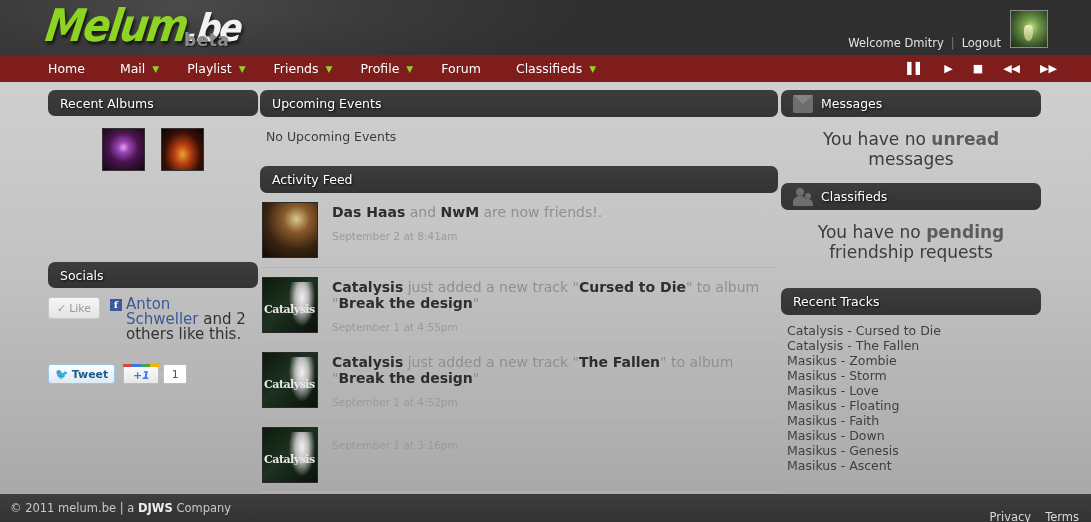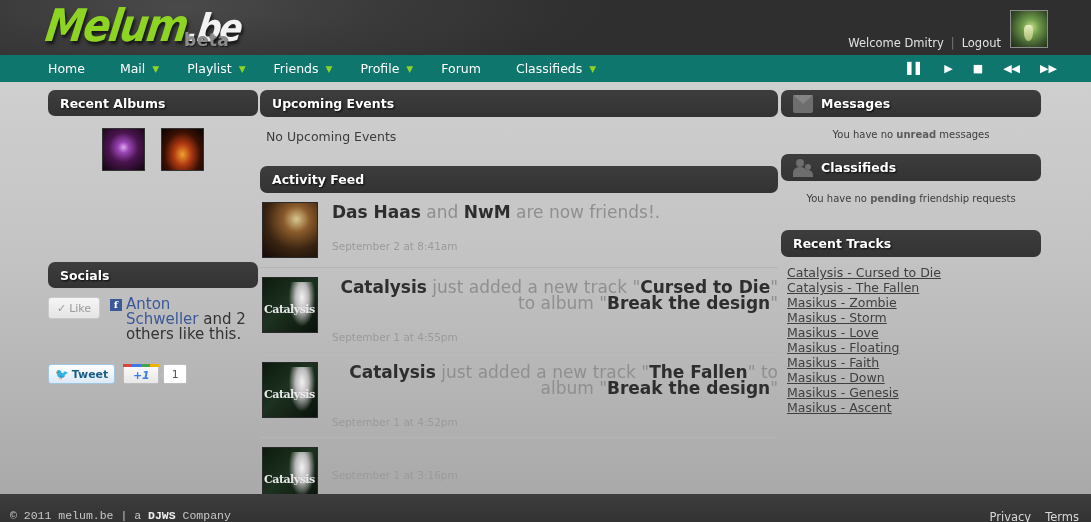--- a/index.html
+++ b/index.html
@@ -49,42 +49,42 @@
     background:
       radial-gradient(circle at 55% 45%, #c7e08a 0%, #6f9b4a 30%, #38502a 70%, #1d2a16 100%);
     overflow:hidden;
   }
   #avatar .beak { position:absolute; left:13px; top:14px; width:9px; height:16px;
     background:linear-gradient(180deg,#e8f0c0,#a8bb70); border-radius:40% 40% 60% 60%; }
 
   
   #nav {
     position:absolute; left:0; top:55px; width:1091px; height:27px;
-    background:#0f766e;
+    background:#7f1d1d;
   }
   #nav ul { list-style:none; display:flex; align-items:center; height:27px; padding-left:48px; }
   #nav li { display:flex; align-items:center; color:#fff; font-size:12.5px;
     margin-right:28px; cursor:pointer; white-space:nowrap; }
   #nav li .caret { color:#8ed423; font-size:9px; margin-left:7px; }
   #mediactl {
     position:absolute; right:34px; top:0; height:27px;
     display:flex; align-items:center; gap:20px;
   }
   #mediactl .mbtn { color:#fff; font-size:11px; cursor:pointer; line-height:1; }
 
   
   #page {
     position:absolute; left:0; top:82px; width:1091px; height:412px;
     background:linear-gradient(180deg,#cfcfcf 0%, #c4c4c4 40%, #a9a9a9 100%);
   }
 
   .panel-head {
     background:linear-gradient(180deg,#3d3d3d 0%,#333333 100%);
     border-radius:7px;
-    color:#fff; font-weight:bold; font-size:12.5px;
+    color:#fff; font-weight:normal; font-size:12.5px;
     display:flex; align-items:center;
     padding:0 12px;
     text-shadow:1px 1px 2px rgba(0,0,0,.85);
     height:26px;
   }
   .panel-head.tall { height:27px; }
 
   
   #col-left { position:absolute; left:48px; top:8px; width:210px; }
   #albums { margin-top:12px; height:86px; text-align:center; }
@@ -153,48 +153,48 @@
   .feed-thumb.album::after {
     content:"Catalysis"; position:absolute; left:1px; bottom:16px;
     color:#e8e8e8; font-family:"DejaVu Serif", serif; font-weight:bold;
     font-size:11px; letter-spacing:-.5px;
   }
   .feed-thumb.album::before {
     content:""; position:absolute; right:2px; top:4px; width:26px; height:44px;
     background:radial-gradient(ellipse at 50% 35%, #f2f2f2 0%, #b9b9b9 35%, rgba(40,50,40,0) 72%);
   }
   .feed-body { padding-left:14px; padding-top:2px; }
-  .feed-text { font-size:17px; color:#8f8f8f; line-height:16px;text-align:right; }
+  .feed-text { font-size:14px; color:#8f8f8f; line-height:16px; }
   .feed-text b { color:#2e2e2e; }
-  .feed-time { font-size:10.5px; color:#9a9a9a; margin-top:20px; }
+  .feed-time { font-size:10.5px; color:#9a9a9a; margin-top:10px; }
 
   
   #col-right { position:absolute; left:781px; top:8px; width:260px; }
   .mini-ico { width:20px; height:18px; margin-right:8px; flex:0 0 auto; position:relative; }
   .ico-mail { background:#6e6e6e; border-radius:2px; }
   .ico-mail::after { content:""; position:absolute; left:0; top:0; width:0; height:0;
     border-left:10px solid transparent; border-right:10px solid transparent; border-top:9px solid #848484; }
   .ico-people { }
   .ico-people .h1 { position:absolute; left:3px; top:0px; width:8px; height:8px; border-radius:50%; background:#6e6e6e; }
   .ico-people .b1 { position:absolute; left:0px; top:8px; width:14px; height:10px; border-radius:6px 6px 0 0; background:#6e6e6e; }
   .ico-people .h2 { position:absolute; left:12px; top:5px; width:6px; height:6px; border-radius:50%; background:#6e6e6e; }
   .ico-people .b2 { position:absolute; left:10px; top:11px; width:10px; height:7px; border-radius:5px 5px 0 0; background:#6e6e6e; }
-  .side-note { text-align:center; font-size:10px; color:#3c3c3c; padding:12px 0 14px 0; }
+  .side-note { text-align:center; font-size:17px; color:#3c3c3c; padding:12px 0 14px 0; }
   .side-note b { color:#5c5c5c; }
   #tracks-head { margin-top:12px; }
   #tracks-list { list-style:none; padding:8px 0 0 4px; }
-  #tracks-list li { font-size:12.5px; color:#3f3f3f; line-height:15px; padding:0 0 0 2px;text-decoration:underline; }
+  #tracks-list li { font-size:12.5px; color:#3f3f3f; line-height:15px; padding:0 0 0 2px; }
 
   
   #footer {
     position:absolute; left:0; top:494px; width:1091px; height:28px;
     background:linear-gradient(180deg,#3d3d3d 0%,#333333 100%);
     color:#c8c8c8; font-size:11.5px;
   }
-  #footer-left { position:absolute; left:10px; top:15px;font-family:Liberation Mono, monospace; }
+  #footer-left { position:absolute; left:10px; top:7px; }
   #footer-left b { color:#efefef; }
   #footer-right { position:absolute; right:12px; top:7px; display:flex; gap:14px;margin-top:9px; }
   #footer-right span { color:#d8d8d8; cursor:pointer; }
 </style>
 </head>
 <body>
 
 <div id="header">
   <div id="logo-wrap">
     <div id="logo-text"><span>Melum</span><span class="dotbe">.be</span></div>

